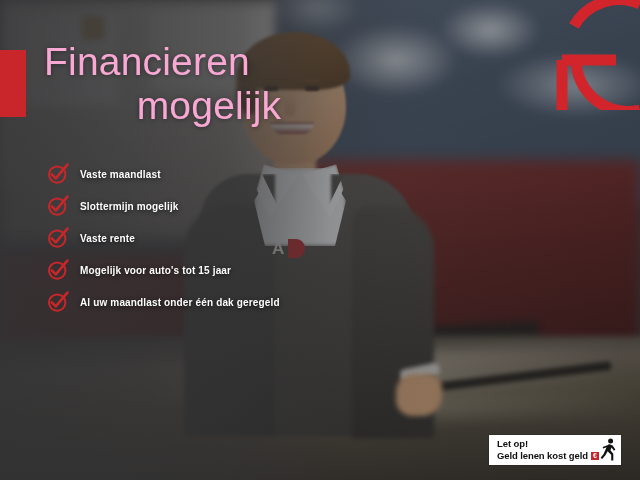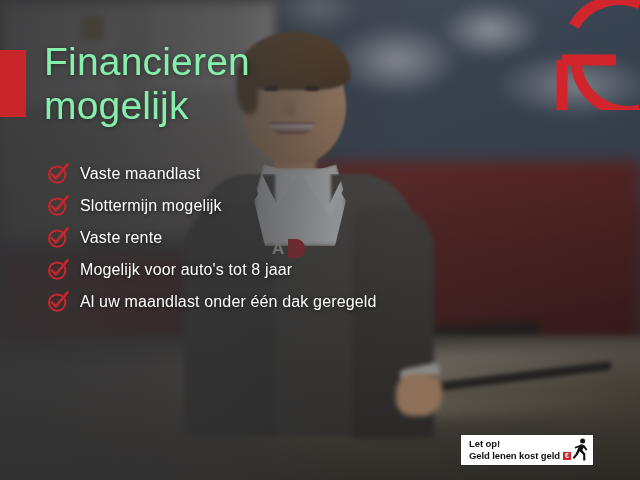--- a/index.html
+++ b/index.html
@@ -224,48 +224,48 @@
     position:absolute; left:0; top:50px; width:26px; height:67px;
     background:#c8262a;
   }
   .logo-mark {
     position:absolute; right:0px; top:-2px; width:96px; height:112px;
   }
 
   
   .headline {
     position:absolute; left:44px; top:40px; width:330px;
-    color:#86efac;
+    color:#f9a8d4;
     font-size:39px; line-height:44px; font-weight:300;
     letter-spacing:.2px;
     text-shadow:0 1px 5px rgba(0,0,0,.40);
   }
-  .headline .l2 { display:block; }
+  .headline .l2 { display:block;text-align:center; }
 
   .feature-list {
     position:absolute; left:47px; top:158px; width:420px;
     list-style:none;
   }
   .feature-item {
     position:relative;
     height:32px;
     display:flex; align-items:center;
     color:#ffffff;
   }
   .check-icon { width:22px; height:22px; flex:0 0 22px; margin-right:11px; display:block; }
   .feature-label {
-    font-size:16px; font-weight:400; letter-spacing:.15px;
+    font-size:10px; font-weight:700; letter-spacing:.15px;
     color:#fdfdfd;
     text-shadow:0 1px 4px rgba(0,0,0,.65);
     white-space:nowrap;
   }
 
   
   .warn-badge {
-    position:absolute; left:461px; top:435px; width:132px; height:30px;
+    position:absolute; left:489px; top:435px; width:132px; height:30px;
     background:#ffffff;
     display:flex; align-items:center;
     padding:0 6px 0 8px;
     box-shadow:0 0 0 1px rgba(0,0,0,.10);
   }
   .warn-text { flex:1; }
   .warn-line1, .warn-line2 {
     display:block; color:#111111;
     font-family:"Liberation Sans", sans-serif;
     font-size:9.5px; font-weight:700; line-height:12px;
@@ -362,21 +362,21 @@
           <circle cx="10.2" cy="11.6" r="8.2" fill="none" stroke="#c8262a" stroke-width="2"></circle>
           <path d="M4.8 11.4 L8.8 15.4 L20.4 1.6" fill="none" stroke="#c8262a" stroke-width="2.6" stroke-linecap="round" stroke-linejoin="round"></path>
         </svg>
         <span class="feature-label">Vaste rente</span>
       </li>
       <li class="feature-item">
         <svg class="check-icon" viewBox="0 0 22 22">
           <circle cx="10.2" cy="11.6" r="8.2" fill="none" stroke="#c8262a" stroke-width="2"></circle>
           <path d="M4.8 11.4 L8.8 15.4 L20.4 1.6" fill="none" stroke="#c8262a" stroke-width="2.6" stroke-linecap="round" stroke-linejoin="round"></path>
         </svg>
-        <span class="feature-label">Mogelijk voor auto's tot 8 jaar</span>
+        <span class="feature-label">Mogelijk voor auto's tot 15 jaar</span>
       </li>
       <li class="feature-item">
         <svg class="check-icon" viewBox="0 0 22 22">
           <circle cx="10.2" cy="11.6" r="8.2" fill="none" stroke="#c8262a" stroke-width="2"></circle>
           <path d="M4.8 11.4 L8.8 15.4 L20.4 1.6" fill="none" stroke="#c8262a" stroke-width="2.6" stroke-linecap="round" stroke-linejoin="round"></path>
         </svg>
         <span class="feature-label">Al uw maandlast onder één dak geregeld</span>
       </li>
     </ul>
 

